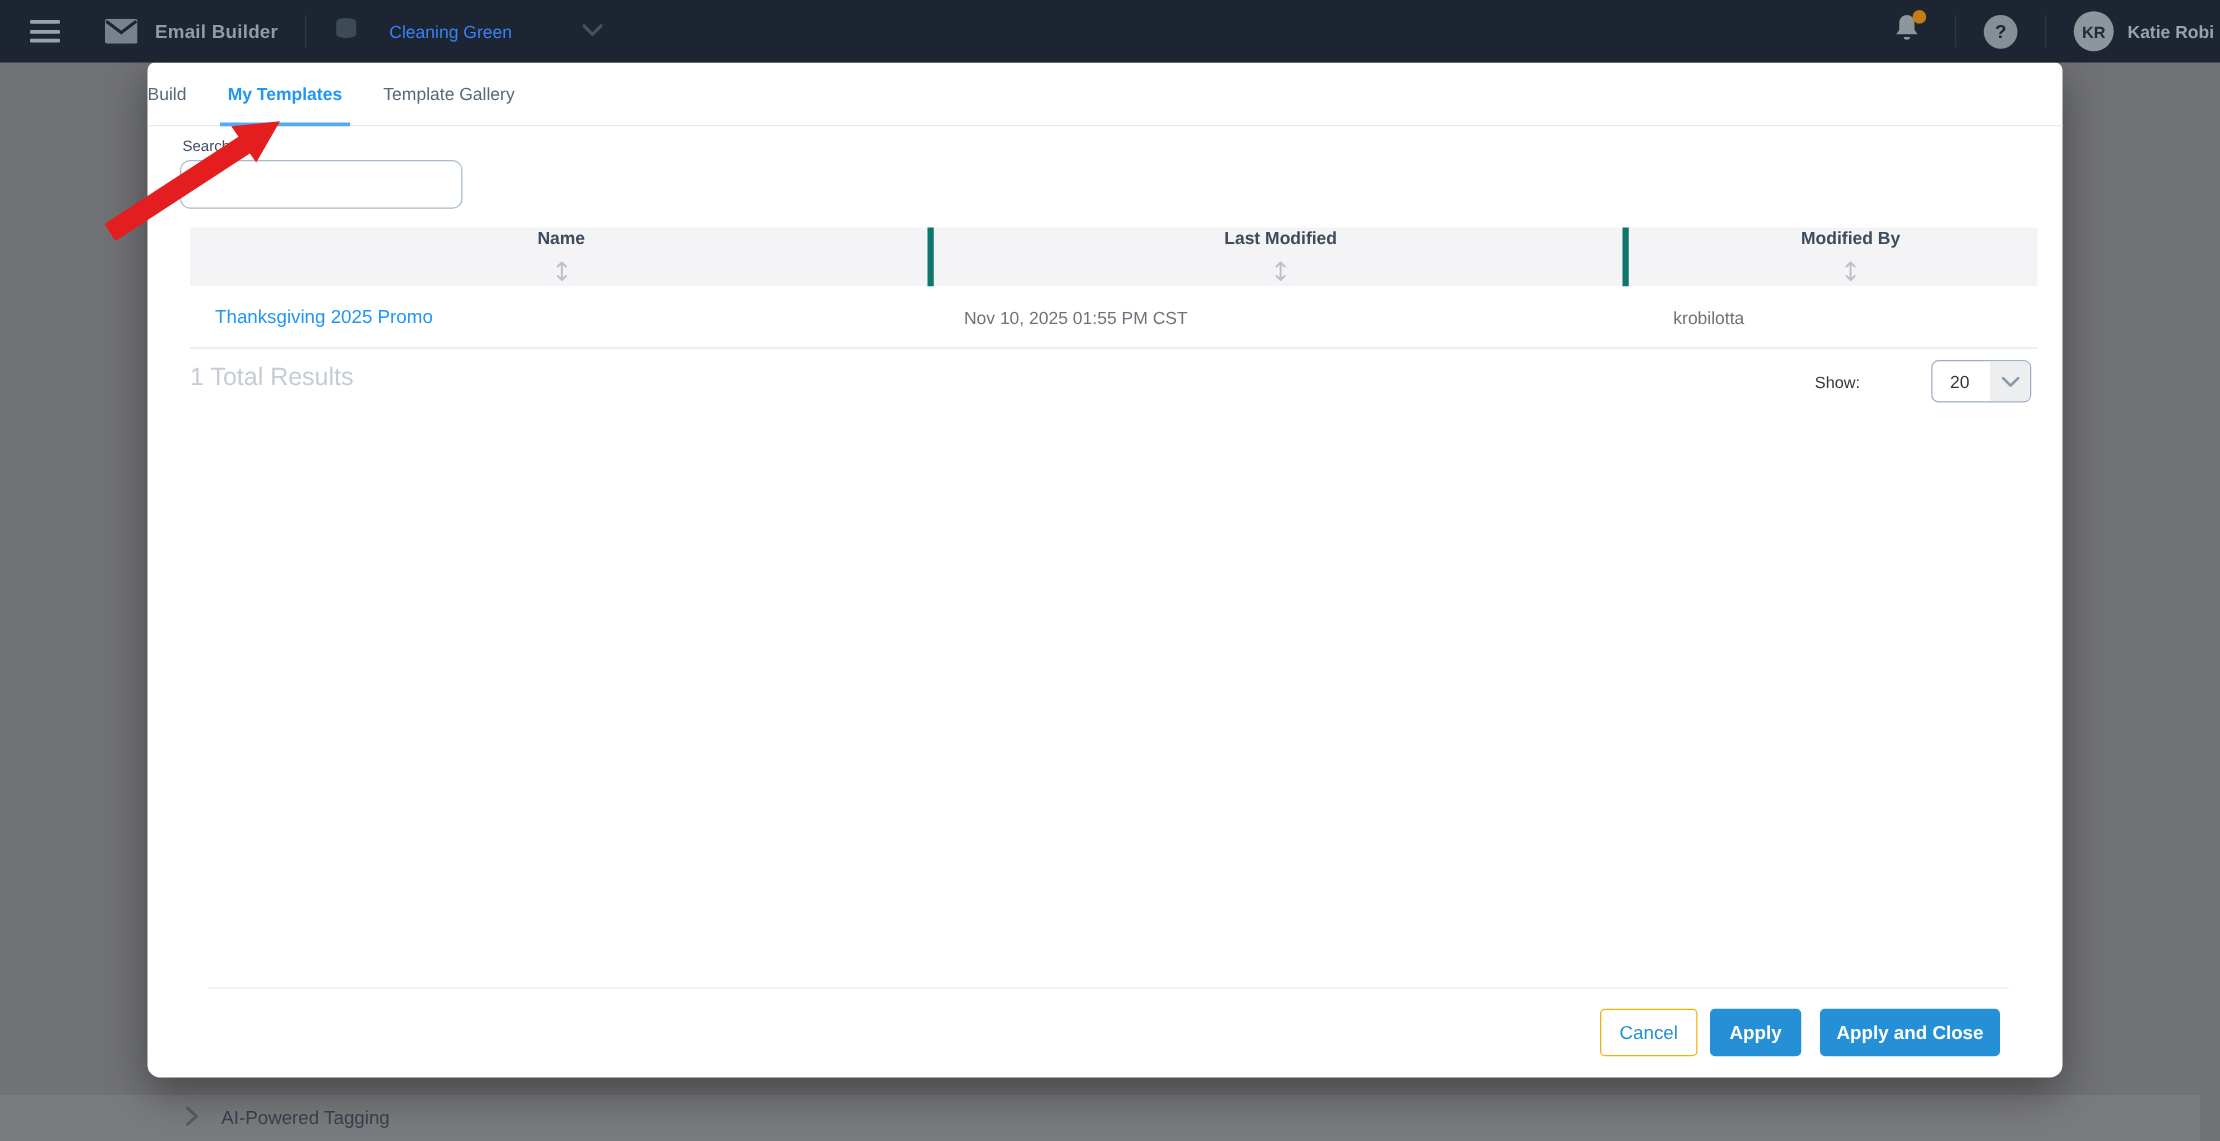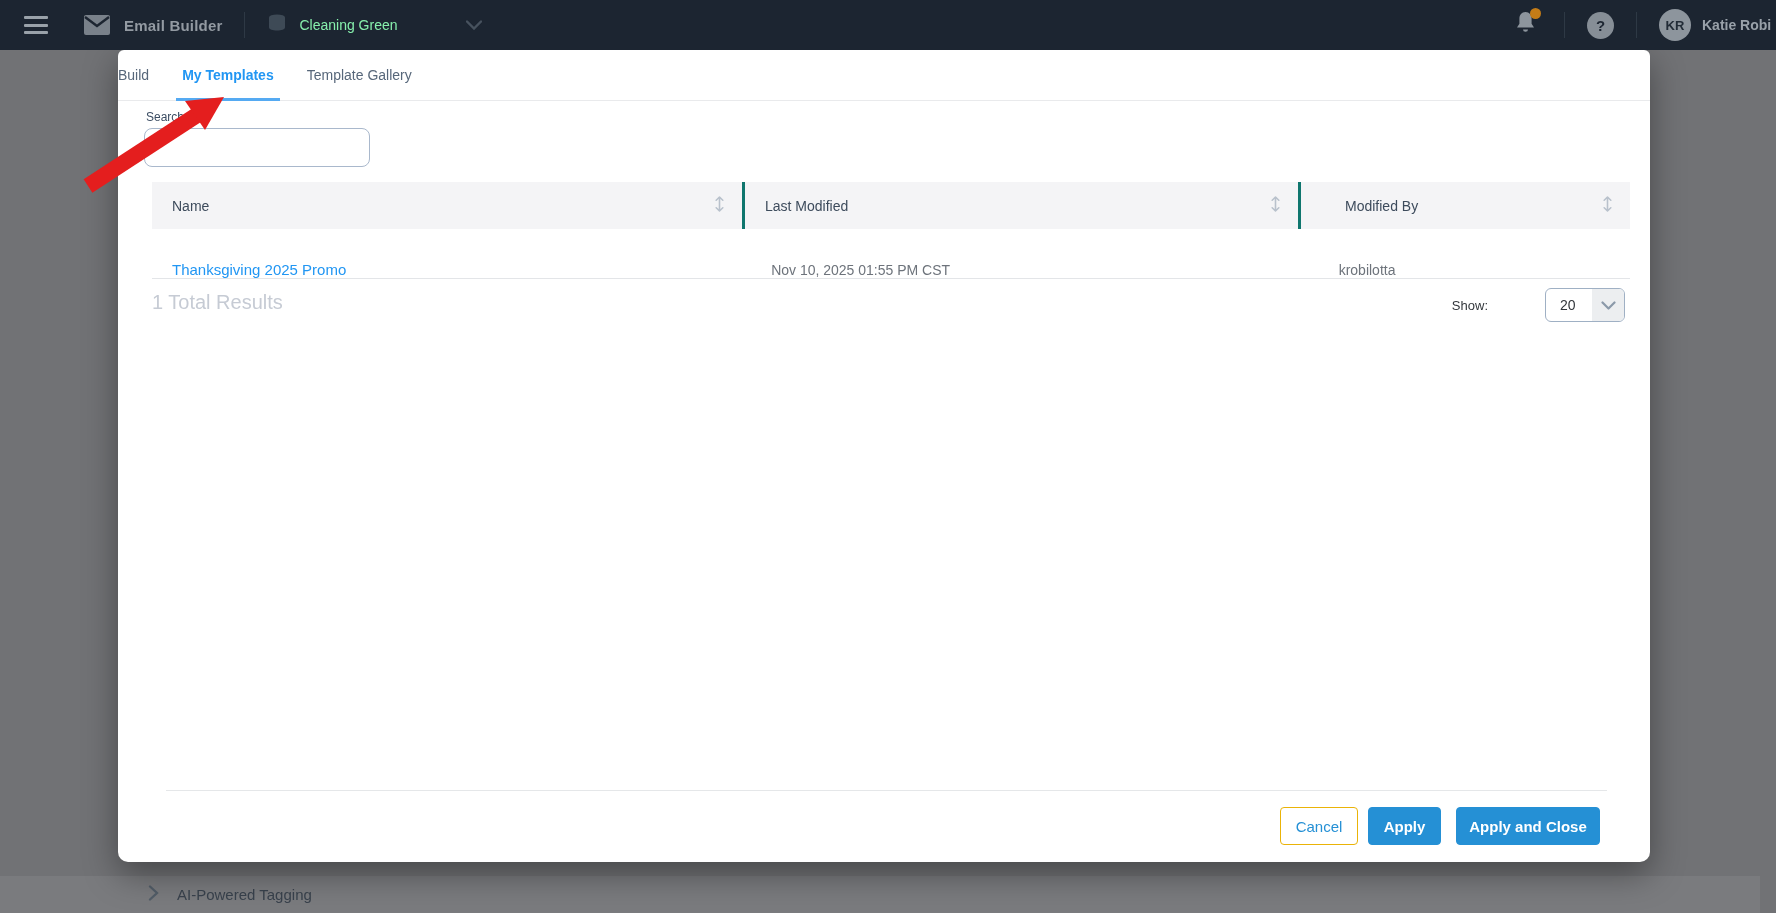--- a/index.html
+++ b/index.html
@@ -15,21 +15,21 @@
     position:absolute; top:0; left:0; width:1776px; height:50px;
     background:#1c2531; display:flex; align-items:center; z-index:30;
   }
   .hamburger { width:24px; height:18px; margin-left:24px; display:flex; flex-direction:column; justify-content:space-between; cursor:pointer; }
   .hamburger span { display:block; height:3px; background:#99a1a9; border-radius:1px; }
   .brand { display:flex; align-items:center; margin-left:36px; }
   .brand svg { display:block; }
   .app-title { color:#939aa2; font-size:15px; font-weight:bold; margin-left:14px; letter-spacing:.2px; }
   .nav-divider { width:1px; height:26px; background:#2e3945; margin:0 22px; }
   .workspace { display:flex; align-items:center; width:215px; cursor:pointer; }
-  .workspace-name { color:#86efac; font-size:14px; margin-left:12px; flex:1; }
+  .workspace-name { color:#3b82f6; font-size:14px; margin-left:24px; flex:1; }
   .nav-right { position:absolute; right:0; top:0; height:50px; display:flex; align-items:center; }
   .bell-wrap { position:relative; margin-right:26px; cursor:pointer; }
   .bell-dot { position:absolute; top:-2px; right:-3px; width:11px; height:11px; border-radius:50%; background:#c47c17; }
   .help-circle {
     width:27px; height:27px; border-radius:50%; background:#868e96; color:#1c2531;
     display:flex; align-items:center; justify-content:center; font-size:15px; font-weight:bold; cursor:pointer;
   }
   .avatar {
     width:32px; height:32px; border-radius:50%; background:#8d959d; color:#222c37;
     display:flex; align-items:center; justify-content:center; font-size:13px; font-weight:bold; cursor:pointer;
@@ -63,26 +63,26 @@
     position:absolute; left:26px; top:78px; width:226px; height:39px;
     border:1px solid #a9b8cc; border-radius:8px; background:#fff;
     font-size:14px; padding:0 12px; color:#333; outline:none;
   }
 
   
   .tmpl-table { position:absolute; left:34px; top:132px; width:1478px; }
   .thead { display:flex; height:47px; background:#f4f4f6; align-items:stretch; }
   .th {
     display:flex; align-items:center; justify-content:space-between;
-    padding:0 16px 0 20px; font-size:14px; font-weight:normal; color:#3d4b5c; cursor:pointer;
-  }
-  .th + .th { border-left:3px solid #0f766e; }
+    padding:0 16px 0 20px; font-size:14px; font-weight:bold; color:#3d4b5c; cursor:pointer;flex-direction:column;
+  }
+  .th + .th { border-left:5px solid #0f766e; }
   .col-name { width:590px; } .col-mod { width:556px; } .col-by { width:332px;padding-left:44px; }
   .sort-icon { flex:none; opacity:.95; }
-  .trow { display:flex; height:50px; align-items:flex-end; border-bottom:1px solid #e3e5e8; background:#fff;gap:48px; }
+  .trow { display:flex; height:50px; align-items:center; border-bottom:1px solid #e3e5e8; background:#fff;gap:48px; }
   .td { padding:0 20px; font-size:14px; color:#6d737b; overflow:hidden; white-space:nowrap; }
   .td a { color:#2196f3; text-decoration:none; font-size:15px; cursor:pointer; }
 
   .results-summary { position:absolute; left:34px; top:241px; font-size:20px; font-weight:500; color:#c6cbd4; }
   .show-cluster { position:absolute; right:25px; top:238px; display:flex; align-items:center; }
   .show-label { font-size:13px; color:#33373c; margin-right:9px; }
   .page-size-select {
     width:80px; height:34px; border:1px solid #9fb0c4; border-radius:6px; background:#fff;
     display:flex; align-items:center; cursor:pointer; overflow:hidden;margin-left:48px;
   }

